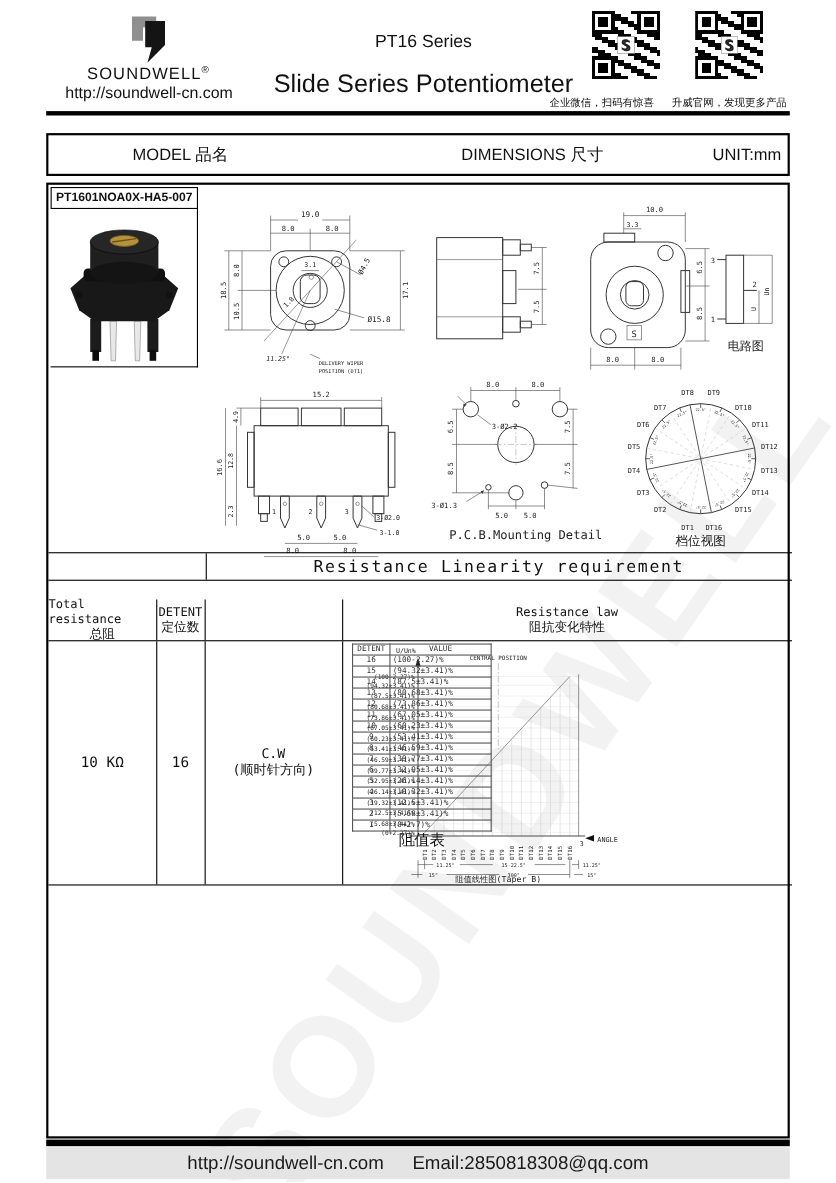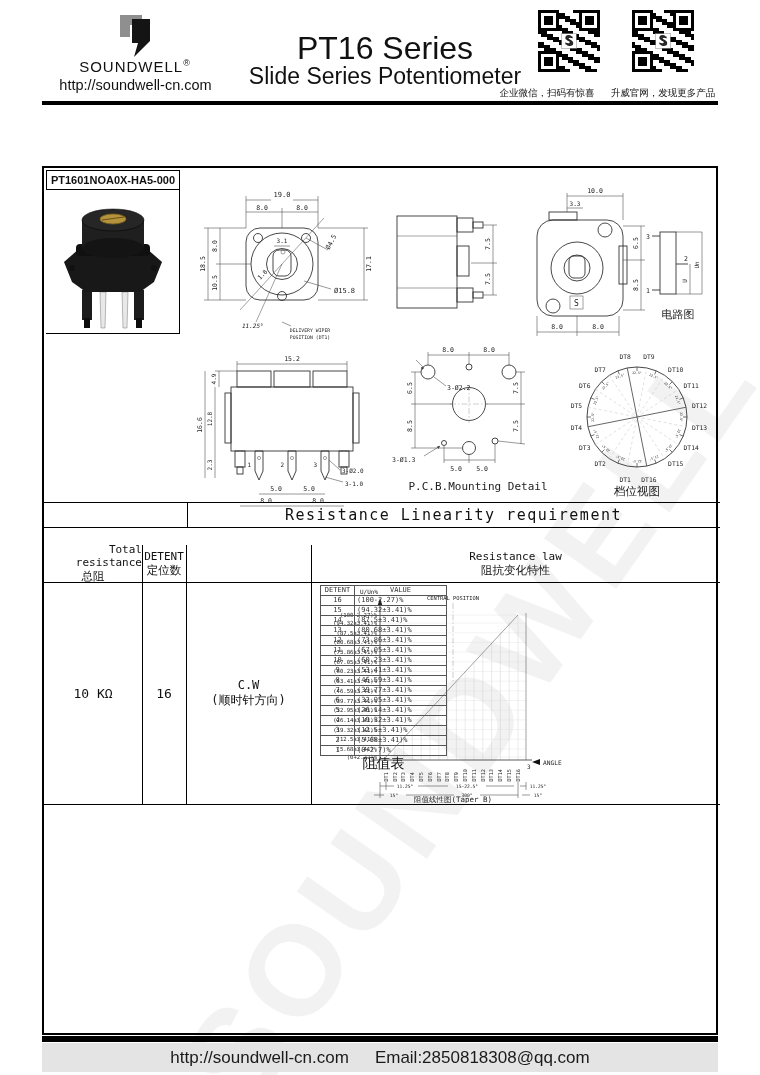--- a/index.html
+++ b/index.html
@@ -9,42 +9,42 @@
   .abs { position:absolute; }
   .mono { font-family:"DejaVu Sans Mono", monospace; }
   .ctr { text-align:center; }
   .watermark { position:absolute; left:470px; top:720px; transform:translate(-50%,-50%) rotate(-55deg);
                font-size:128px; font-weight:bold; letter-spacing:8px; color:rgba(0,0,0,0.05);
                white-space:nowrap; z-index:0; font-family:"Liberation Sans", sans-serif; }
   .z { z-index:1; }
   
   .company { font-size:15px; letter-spacing:1px;text-align:center; }
   .url { font-size:14.5px; }
-  .title-main { font-size:32px; }
+  .title-main { font-size:16px; }
   .title-sub { font-size:23px; }
   .qr-caption { font-size:9.5px; white-space:nowrap; }
   .rule { background:#000; }
   
   .info-bar { border:2px solid #000; }
   .info-bar div { position:absolute; top:0; height:100%; display:flex; align-items:center; justify-content:center;
                   font-size:15px; }
   
   .main-box { border:2px solid #000; }
   .model-box { border:1.5px solid #000; display:flex; align-items:center; justify-content:center;
                font-size:11px; font-weight:600; }
   .photo-box { border-right:1.5px solid #000; border-bottom:1.5px solid #000; }
   svg text { font-family:"DejaVu Sans Mono", monospace; fill:#222; }
   .ln  { stroke:#333; stroke-width:0.9; fill:none; }
   .lnt { stroke:#444; stroke-width:0.5; fill:none; }
   .dim { stroke:#444; stroke-width:0.55; fill:none; }
   .cl  { stroke:#999; stroke-width:0.5; fill:none; stroke-dasharray:6 2 1.5 2; }
   
   .t-row { border-bottom:1.5px solid #000; }
   .cell { position:absolute; top:0; height:100%; display:flex; flex-direction:column;
-          align-items:center; justify-content:center; font-family:"DejaVu Sans Mono", monospace;text-align:right; }
+          align-items:center; justify-content:center; font-family:"DejaVu Sans Mono", monospace; }
   .vline { position:absolute; top:0; width:0; height:100%; border-left:1.5px solid #000; }
   .hdr-en { font-size:11px; }
   .hdr-cn { font-size:11.5px; }
   .val-lg { font-size:13px; }
   
   table.dtab { border-collapse:collapse; table-layout:fixed; width:127px;
                font-family:"DejaVu Sans Mono", monospace; font-size:7px; color:#333; }
   table.dtab th, table.dtab td { border:0.8px solid #555; padding:0 2px; height:9.1px; line-height:9px;
                font-weight:normal; overflow:hidden; white-space:nowrap; }
   table.dtab .c1 { width:34px; text-align:center; }
@@ -334,24 +334,29 @@
       <rect x="2" y="16" width="3" height="3" fill="#000"></rect>
       <rect x="8" y="8" width="5" height="5" fill="#fff" stroke="#999" stroke-width="0.2"></rect>
       <text x="10.8" y="12.3" font-size="4.5" text-anchor="middle" fill="#1a3c8f" font-weight="bold">S</text>
       <text x="10.3" y="11.9" font-size="4.5" text-anchor="middle" fill="#cc2222" font-weight="bold">S</text>
     </svg>
   <div class="abs z qr-caption ctr" style="left:487px;top:87px;width:120px">企业微信，扫码有惊喜</div>
   <div class="abs z qr-caption ctr" style="left:603px;top:87px;width:120px">升威官网，发现更多产品</div>
 
   <div class="abs z rule" style="left:42px;top:101px;width:676px;height:4px"></div>
 
+  <div class="abs z info-bar" style="left:42px;top:121px;width:676px;height:39px">
+    <div style="left:30px;width:180px">MODEL 品名</div>
+    <div style="left:330px;width:220px">DIMENSIONS 尺寸</div>
+    <div style="left:585px;width:100px">UNIT:mm</div>
+  </div>
 
   <div class="abs main-box" style="left:42px;top:166px;width:676px;height:869px">
 
-    <div class="abs z model-box" style="left:2px;top:2px;width:134px;height:20px">PT1601NOA0X-HA5-000</div>
+    <div class="abs z model-box" style="left:2px;top:2px;width:134px;height:20px">PT1601NOA0X-HA5-007</div>
 
     <div class="abs z photo-box" style="left:2px;top:22px;width:134px;height:144px">
       <svg width="134" height="144" viewBox="0 0 134 144">
         <rect x="36" y="100" width="10" height="30" fill="#1c1c1c"></rect>
         <rect x="88" y="100" width="10" height="30" fill="#1c1c1c"></rect>
         <rect x="38" y="128" width="6" height="10" fill="#0d0d0d"></rect>
         <rect x="90" y="128" width="6" height="10" fill="#0d0d0d"></rect>
         <polygon points="54,102 60,102 59,138 55,138" fill="#e8e8e8" stroke="#777" stroke-width="0.5"></polygon>
         <polygon points="76,102 82,102 81,138 77,138" fill="#e8e8e8" stroke="#777" stroke-width="0.5"></polygon>
         <polygon points="18,72 34,58 100,58 116,72 108,92 94,102 40,102 26,92" fill="#181818"></polygon>

